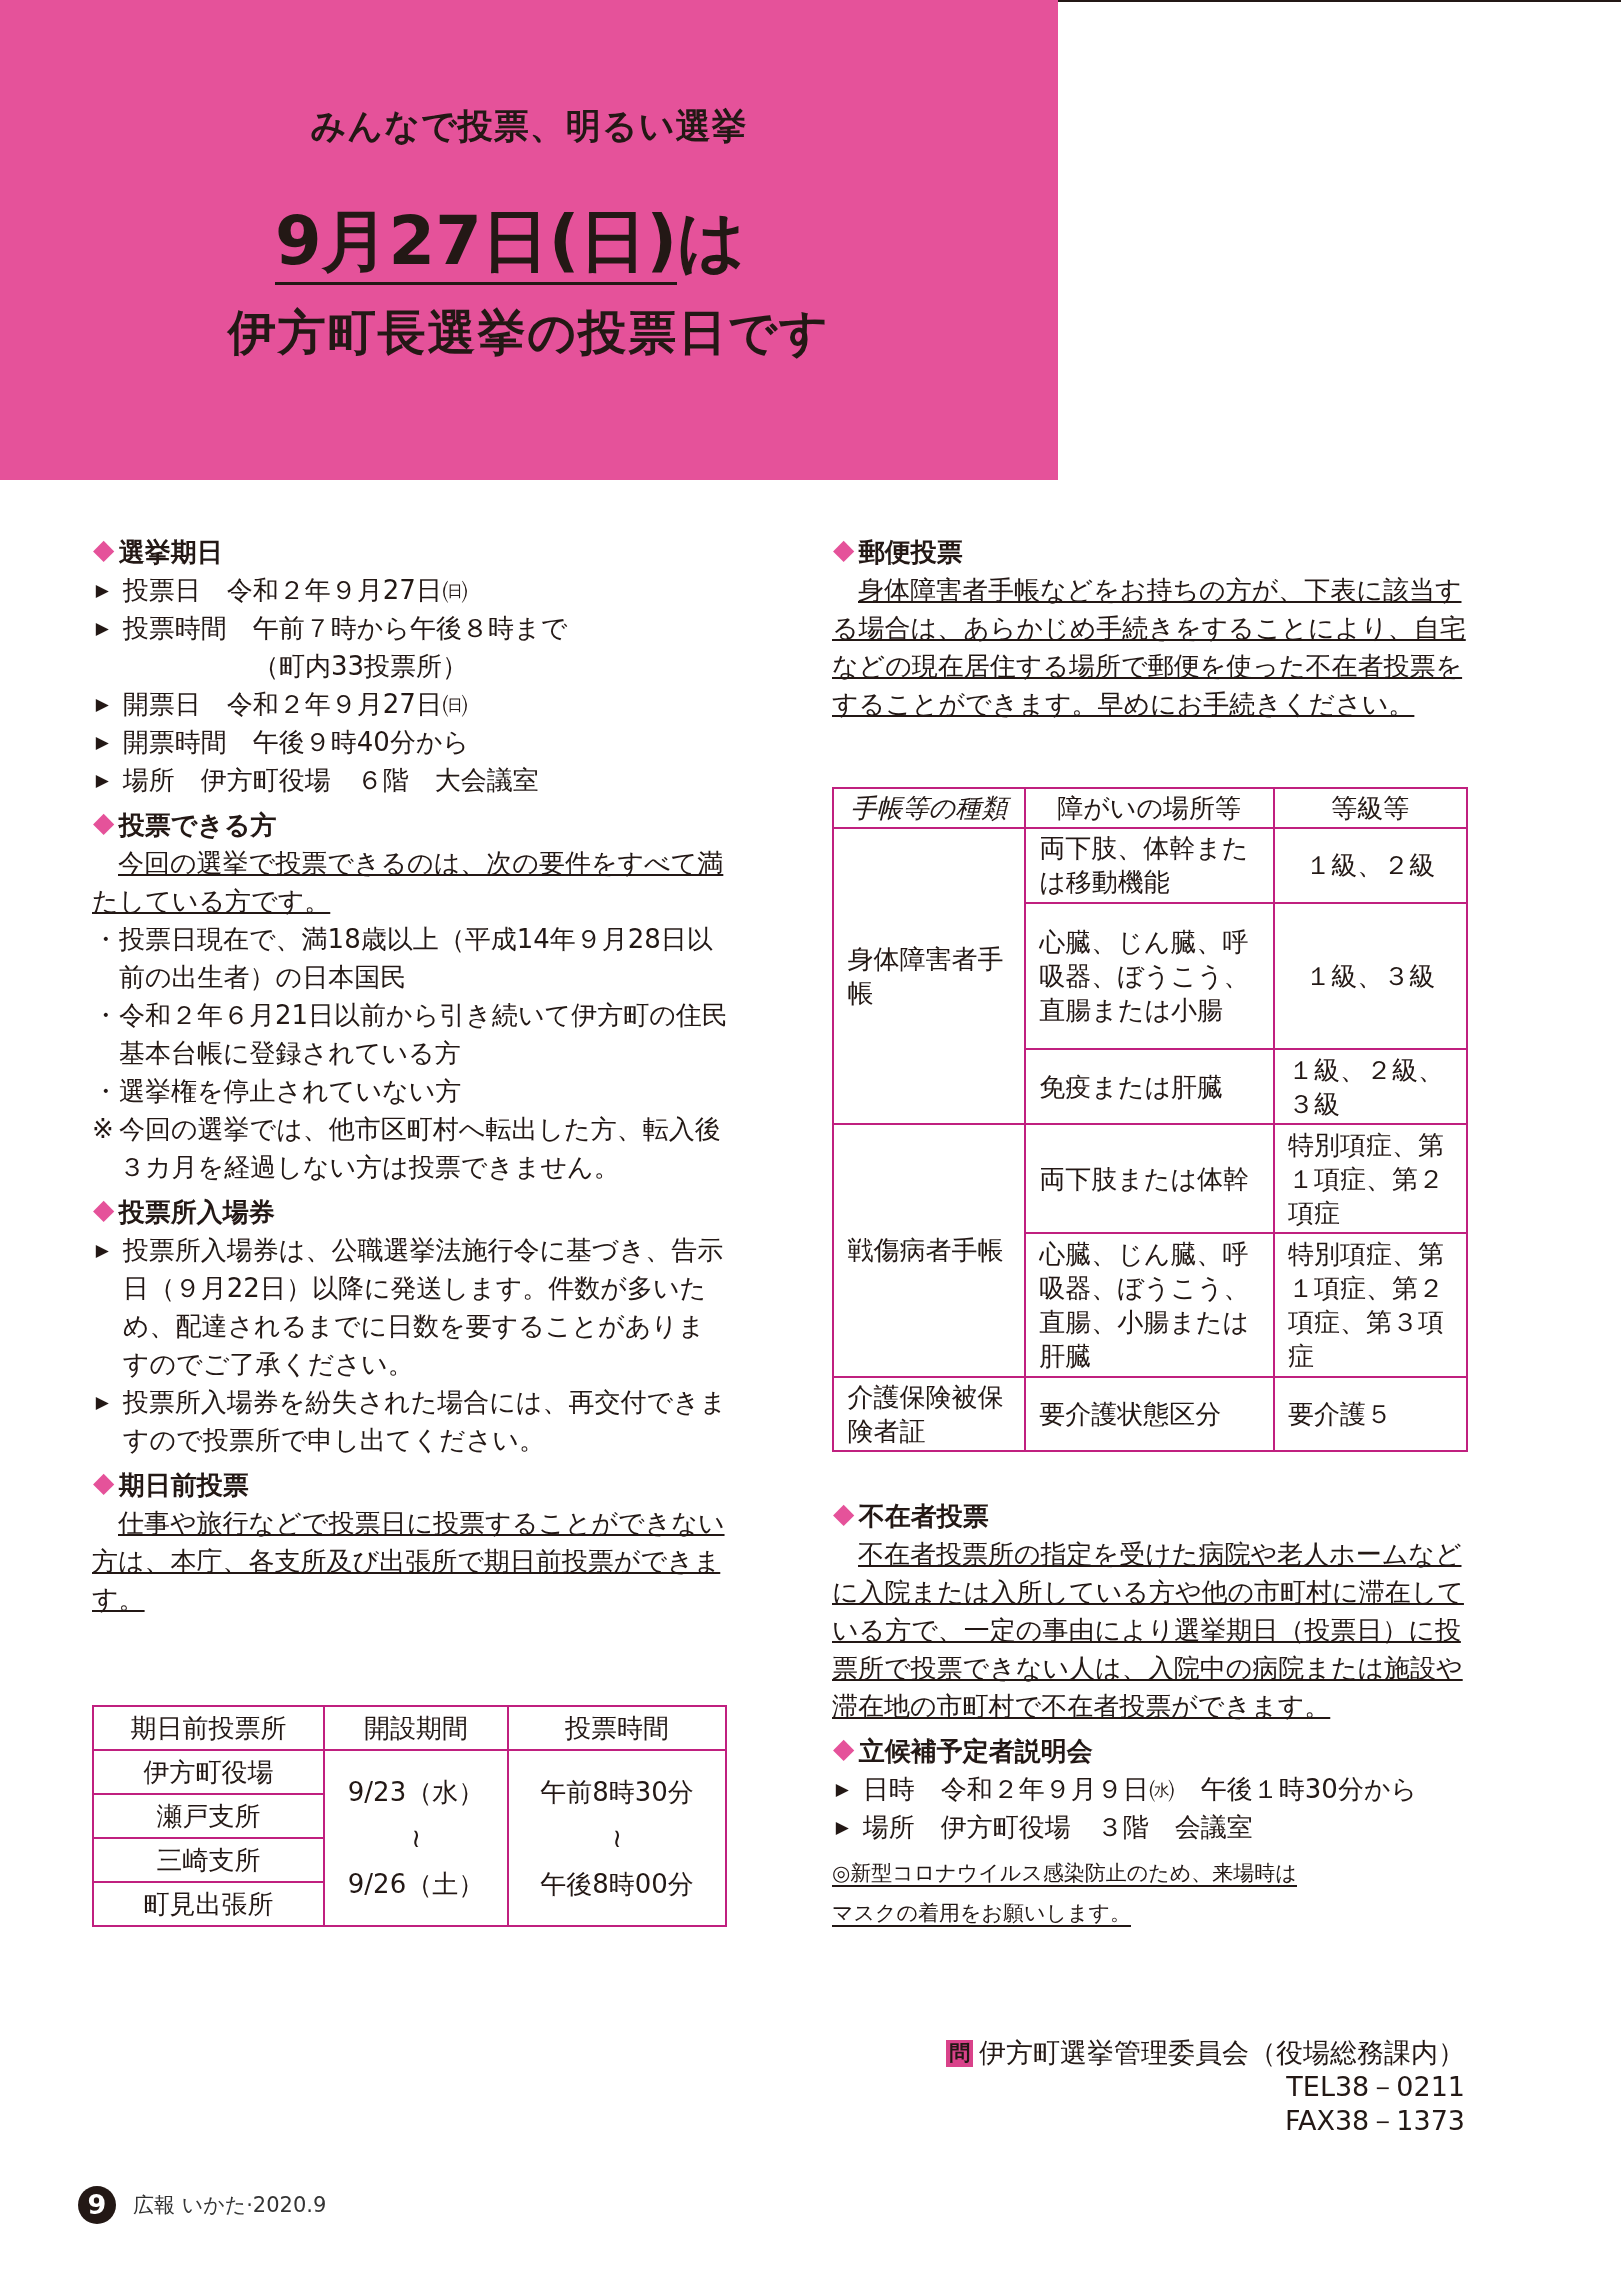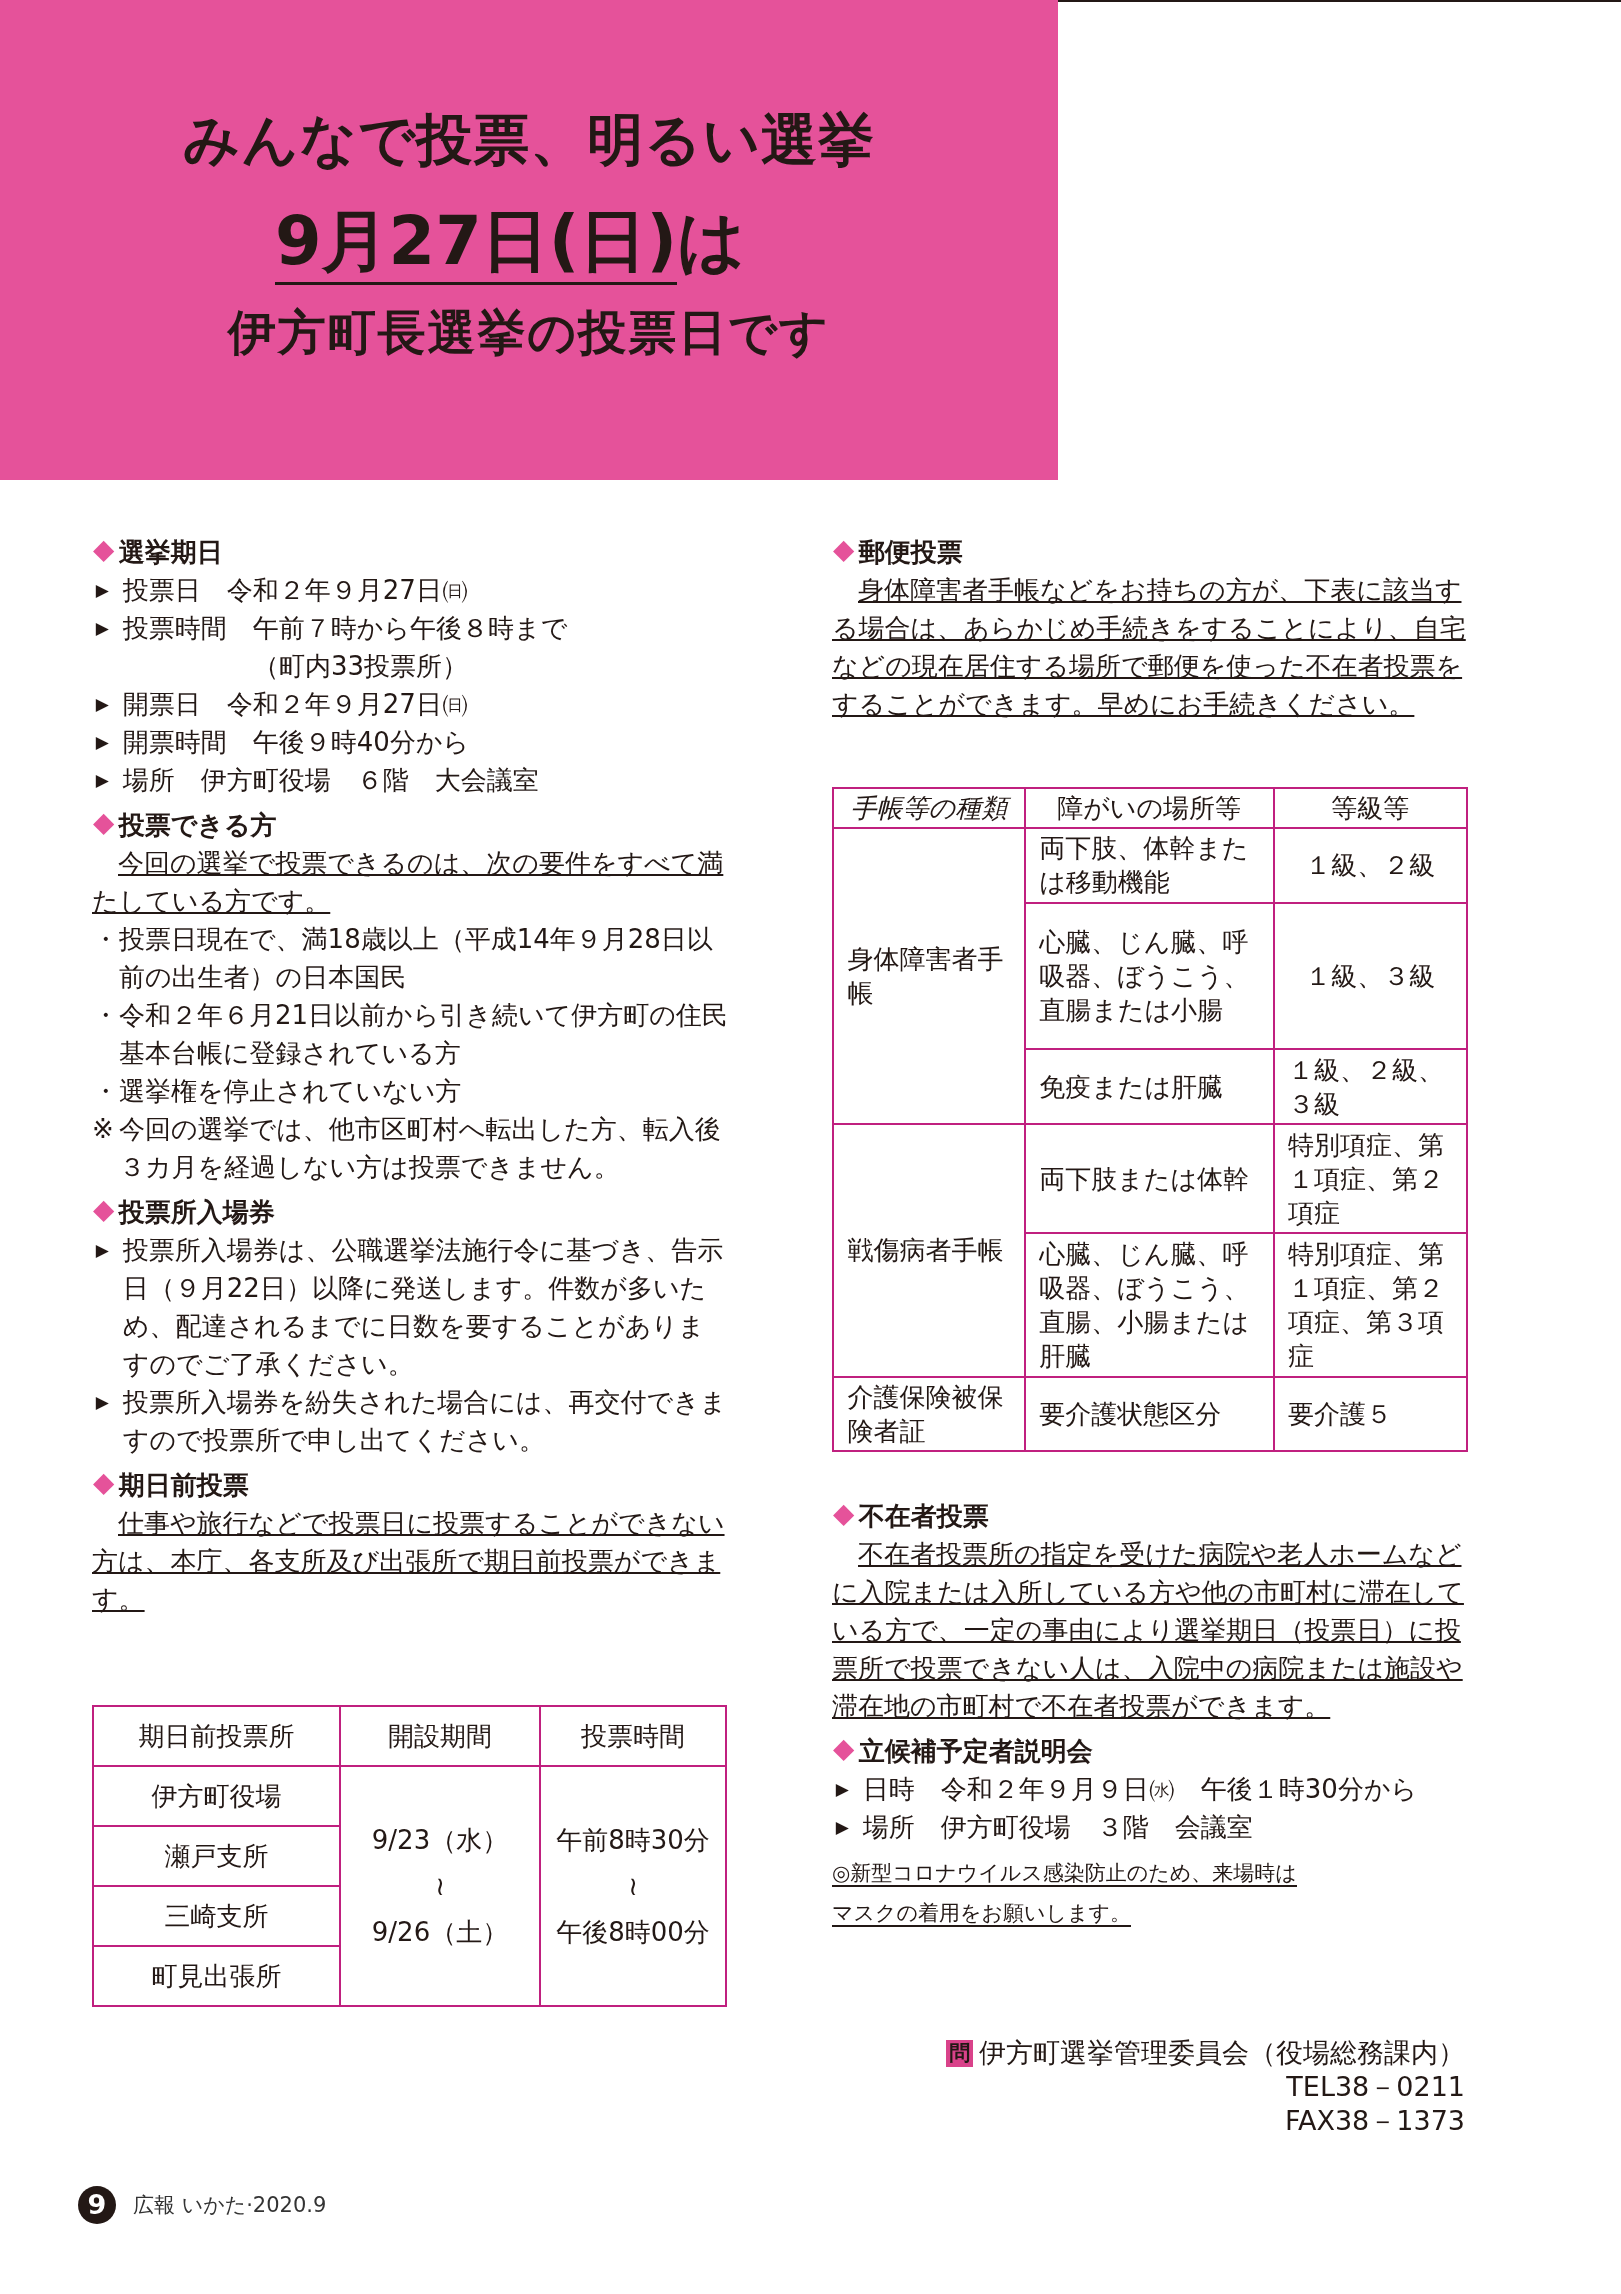--- a/index.html
+++ b/index.html
@@ -1,20 +1,20 @@
 <!DOCTYPE html>
 <html><head>
 <meta charset="utf-8">
 <style>
   html, body { margin:0; padding:0; background:#fff; }
   body { width:1621px; height:2294px; position:relative; overflow:hidden;
          font-family:"DejaVu Sans", "Liberation Sans", sans-serif; color:#231815; }
   .banner { position:absolute; left:0; top:0; width:1058px; height:480px; background:#e5529a; }
   .banner-sub { position:absolute; left:0; width:1058px; top:103px; text-align:center;
-                font-size:56px; font-weight:bold; letter-spacing:1px; }
+                font-size:35px; font-weight:bold; letter-spacing:1px; }
   .banner-date { position:absolute; left:275px; top:196px; font-size:67px; font-weight:bold; }
   .banner-date .u { border-bottom:3.8px solid #231815; padding-bottom:1.9px; }
   .banner-main { position:absolute; left:0; width:1058px; top:301px; text-align:center;
                  font-size:48px; font-weight:bold; letter-spacing:1.9px; }
 
   .col { position:absolute; font-size:26px; line-height:38px; }
   .col-left { left:92px; top:533px; width:636px; }
   .col-right { left:832px; top:533px; width:636px; }
 
   .sec-title { font-weight:bold; font-size:26px; height:38px; display:flex; align-items:center; }
@@ -24,21 +24,21 @@
   .tri { width:27px; flex:none; font-size:17px; line-height:38px; padding-left:3.8px; }
   .dot { width:27px; flex:none; text-align:center; }
   .kome { width:27px; flex:none; }
   .indent-p { text-indent:1em;text-decoration:underline; }
   .sub-indent { padding-left:161px; }
   .mt { margin-top:7px; }
 
   table.pink { border-collapse:collapse; font-size:26px; }
   table.pink td, table.pink th { border:2.9px solid #c0207f; font-weight:normal; }
   .t1 { position:absolute; left:92px; top:1705px; width:635px; }
-  .t1 td, .t1 th { text-align:center; height:42px; padding:8px; }
+  .t1 td, .t1 th { text-align:center; height:42px; padding:0; }
   .t2 { position:absolute; left:832px; top:787px; width:636px; }
   .t2 td, .t2 th { padding:1.9px 13.4px; line-height:34px; vertical-align:middle; }
   .t2 th { text-align:center; height:34px; }
   .t2 .c1 { width:163px;font-style:italic; }
   .t2 .c2 { width:220px; }
 
   .mask-note { font-weight:normal; font-size:21px; line-height:40px; }
   .mask-note span { border-bottom:2.9px solid #231815; }
 
   .contact { position:absolute; right:156px; top:2036px; text-align:right; font-size:27px; line-height:34px; }

